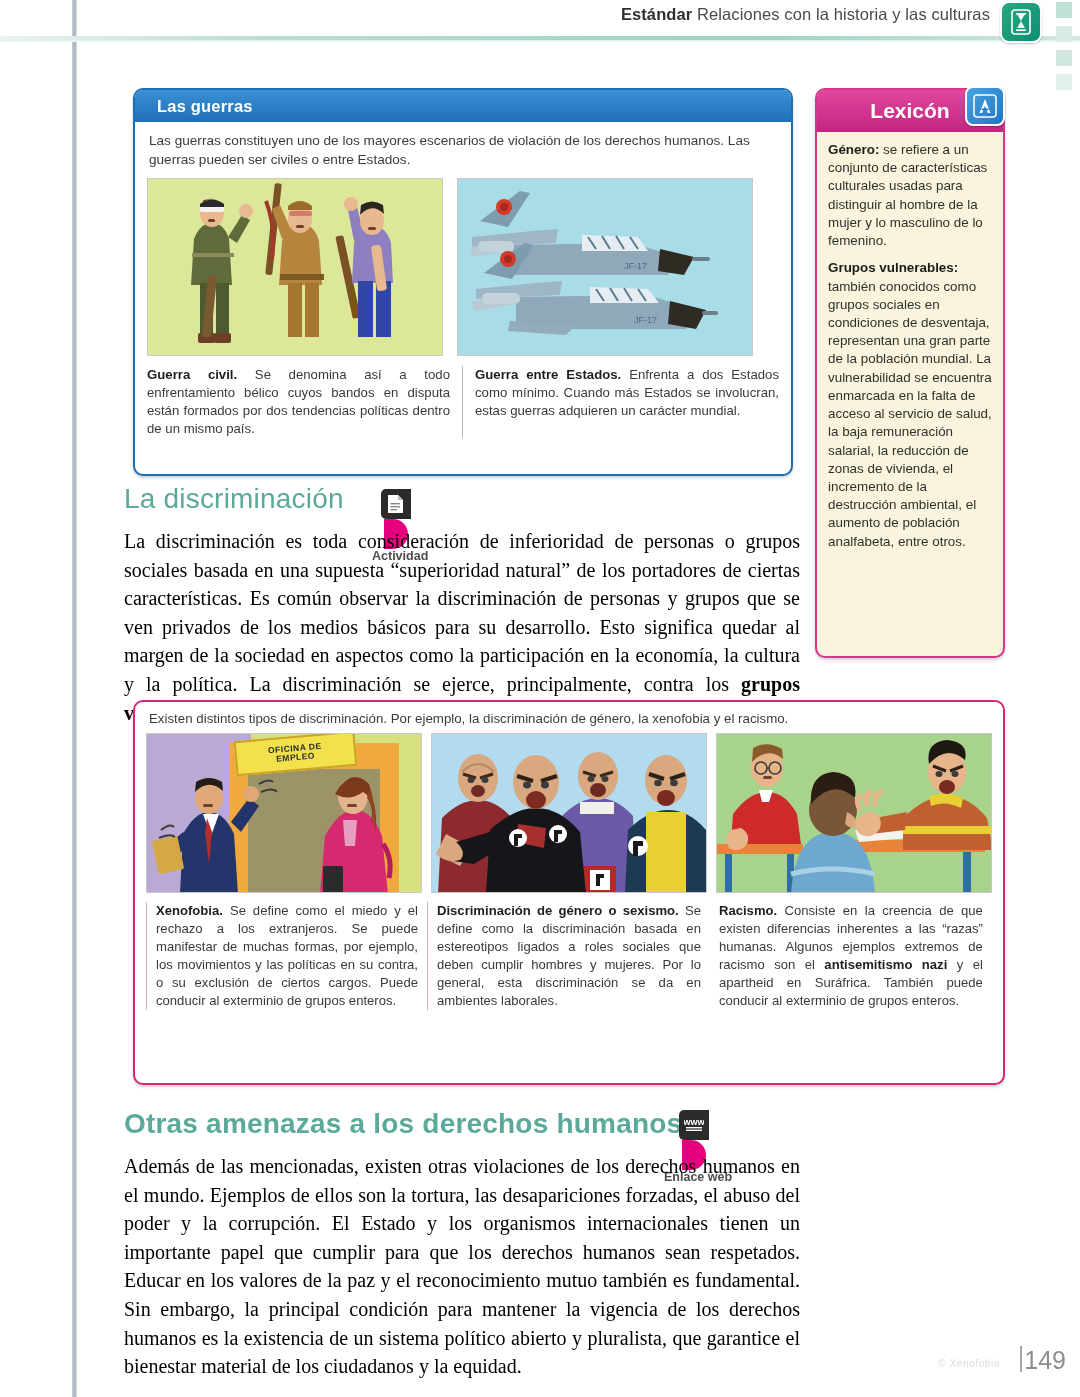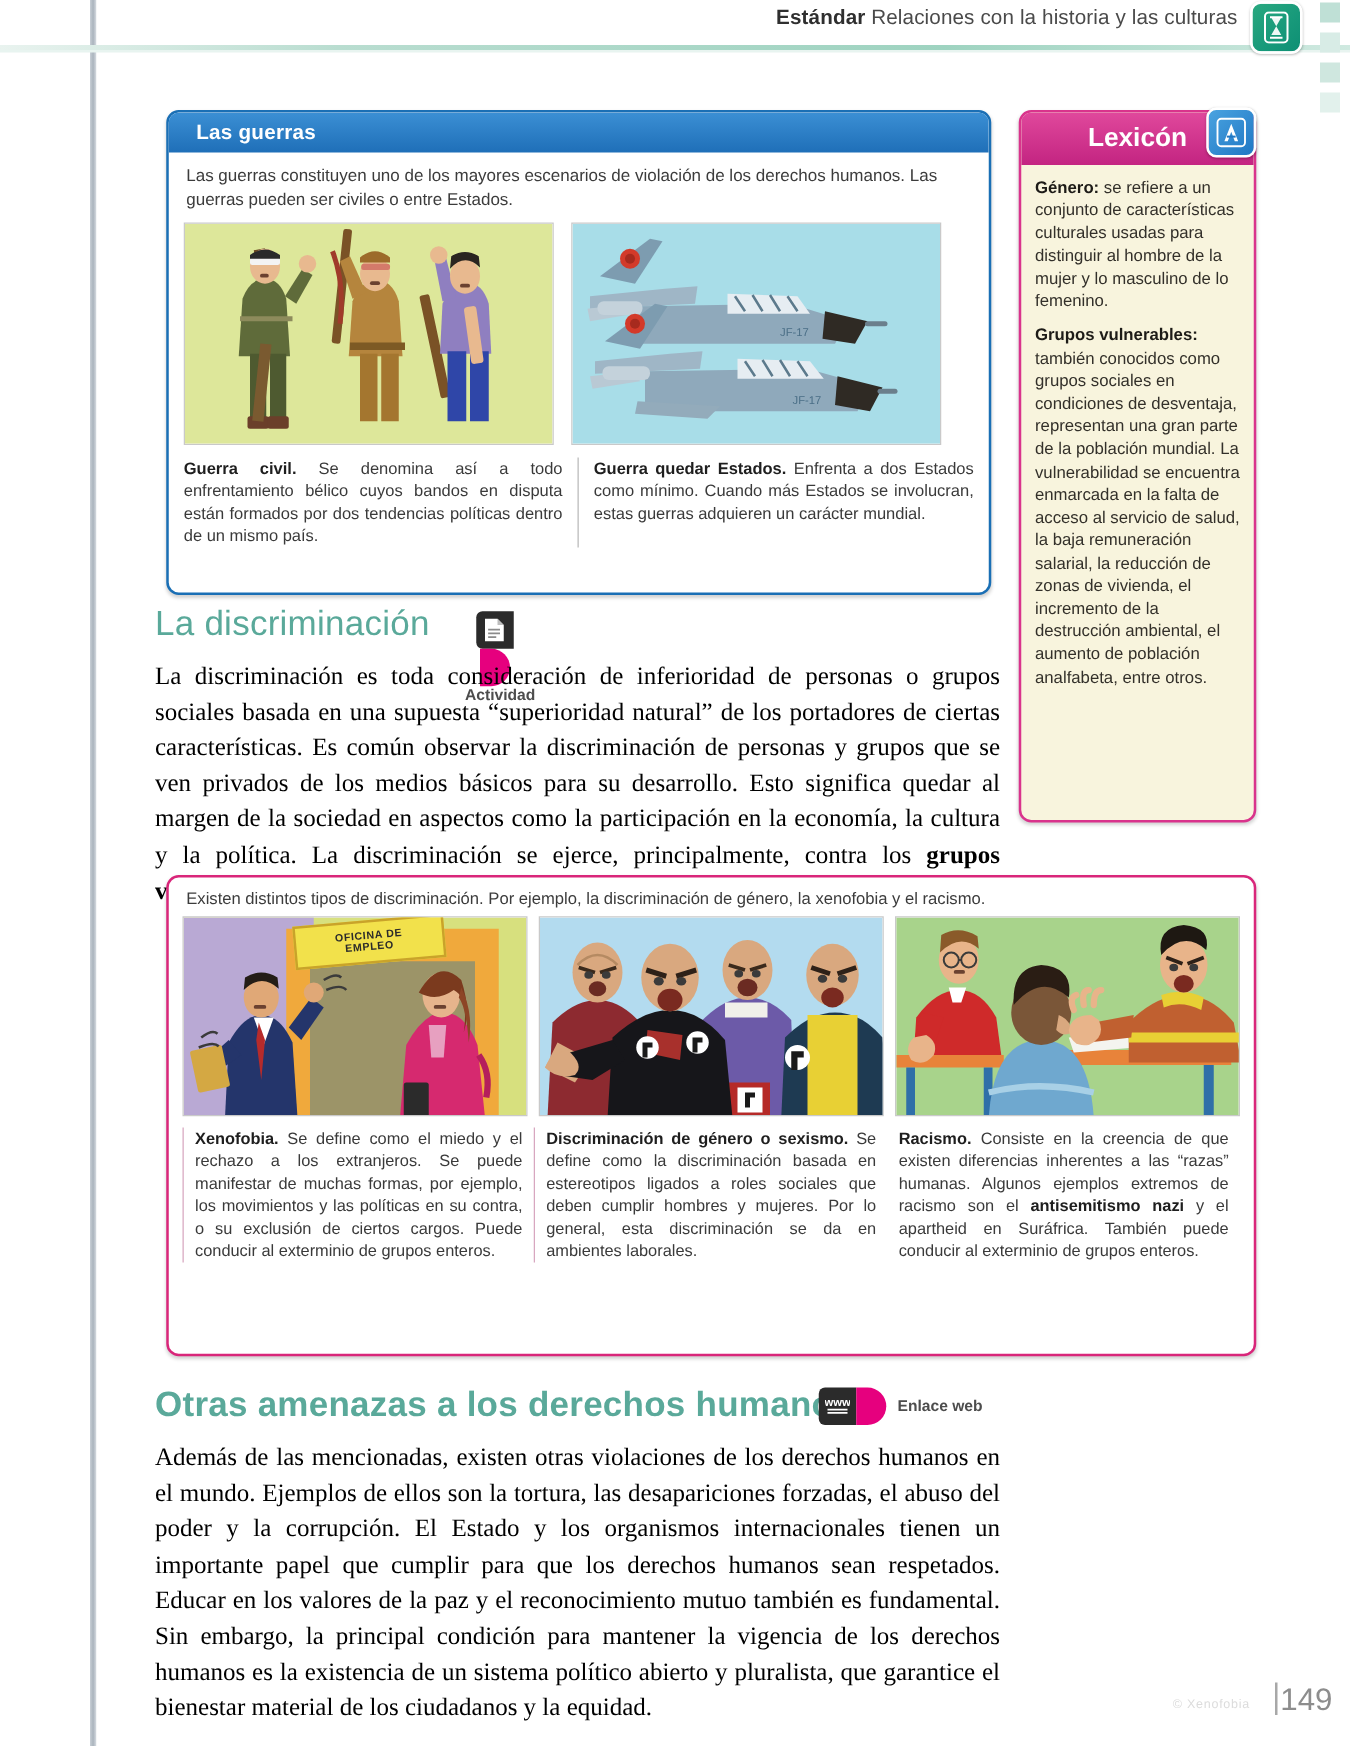--- a/index.html
+++ b/index.html
@@ -335,21 +335,21 @@
         </g>
       </svg>
     </div>
   </div>
 
   <div class="wars-caps">
     <div class="cap left">
       <b>Guerra civil.</b><span> Se denomina así a todo enfrentamiento bélico cuyos bandos en disputa están formados por dos tendencias políticas dentro de un mismo país.</span>
     </div>
     <div class="cap right">
-      <b>Guerra quedar Estados.</b><span> Enfrenta a dos Estados como mínimo. Cuando más Estados se involucran, estas guerras adquieren un carácter mundial.</span>
+      <b>Guerra entre Estados.</b><span> Enfrenta a dos Estados como mínimo. Cuando más Estados se involucran, estas guerras adquieren un carácter mundial.</span>
     </div>
   </div>
 </div>
 
 <div class="panel" id="lexicon-panel">
   <div class="panel-head">Lexicón</div>
   <div class="lex-body">
     <div class="lex-entry">
       <span class="term">Género:</span><span> se refiere a un conjunto de características culturales usadas para distinguir al hombre de la mujer y lo masculino de lo femenino.</span>
     </div>
@@ -548,21 +548,21 @@
     <div class="cap c-left">
       <b>Discriminación de género o sexismo.</b><span> Se define como la discriminación basada en estereotipos ligados a roles sociales que deben cumplir hombres y mujeres. Por lo general, esta discriminación se da en ambientes laborales.</span>
     </div>
     <div class="cap c-right">
       <b>Racismo.</b><span> Consiste en la creencia de que existen diferencias inherentes a las “razas” humanas. Algunos ejemplos extremos de racismo son el </span><b>antisemitismo nazi</b><span> y el apartheid en Suráfrica. También puede conducir al exterminio de grupos enteros.</span>
     </div>
   </div>
 </div>
 
 <h2 class="sec-heading" id="otras-heading">Otras amenazas a los derechos humanos</h2>
-<div class="icon-chip" style="left:655px; top:1110px;">
+<div class="icon-chip" style="left:655px; top:1110px;flex-direction:column;">
   <div class="chip-dark">
     <svg width="20" height="16" viewBox="0 0 20 16" aria-hidden="true">
       <text x="10" y="8" text-anchor="middle" font-size="9" font-weight="bold" fill="#ffffff" font-family="Liberation Sans, sans-serif">www</text>
       <rect x="2" y="10" width="16" height="1.4" fill="#ffffff"></rect>
       <rect x="2" y="12.6" width="16" height="1.4" fill="#ffffff"></rect>
     </svg>
   </div>
   <div class="chip-pink"></div>
   <span class="chip-label">Enlace web</span>
 </div>

